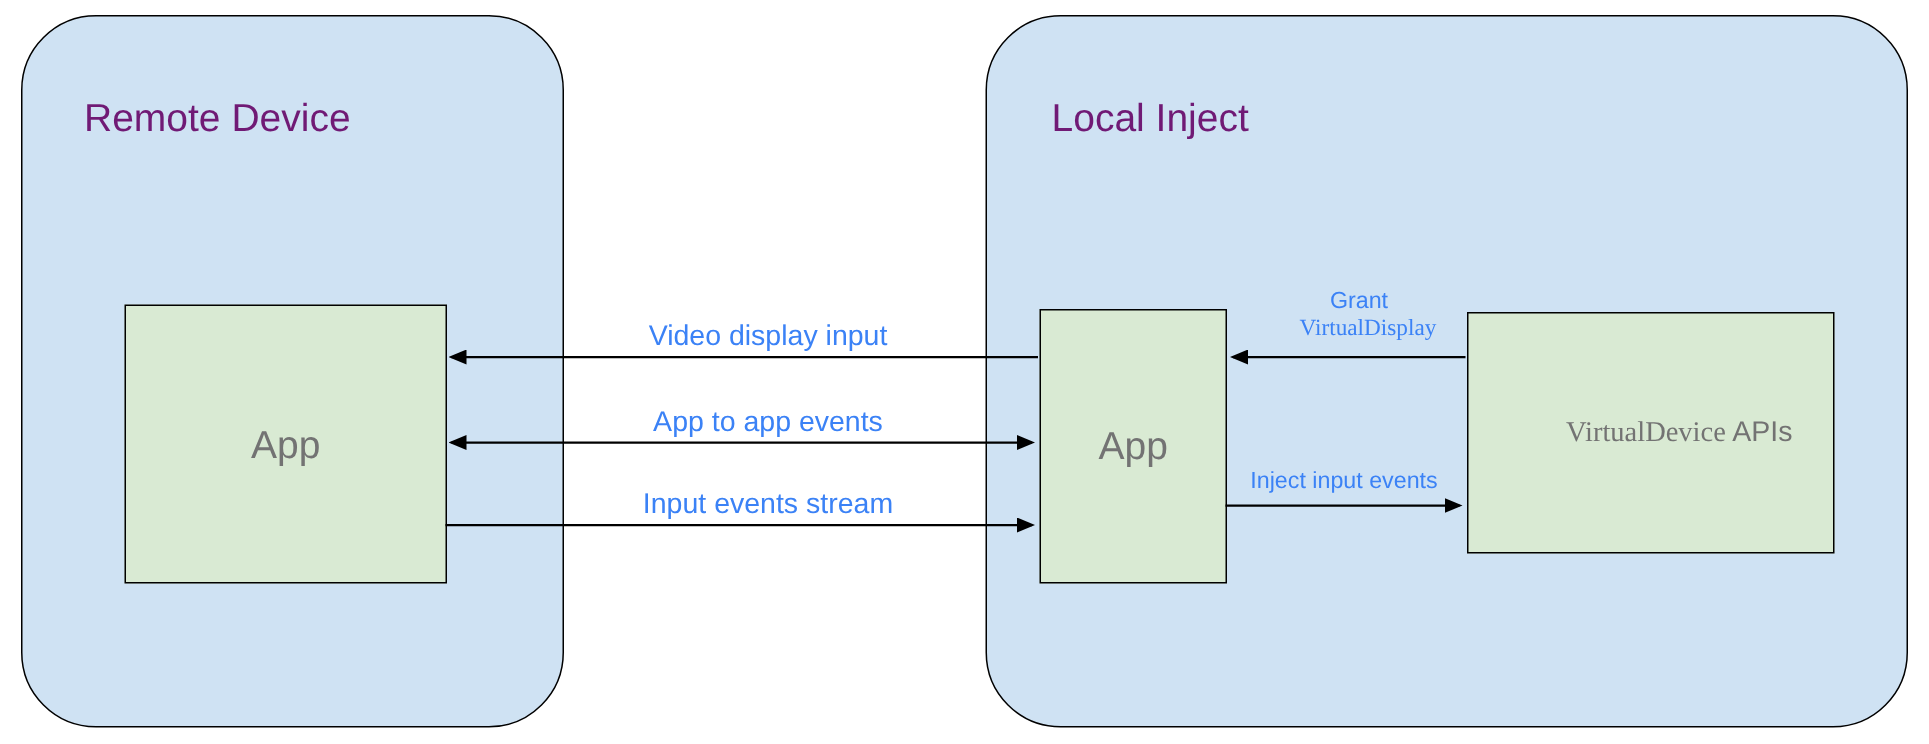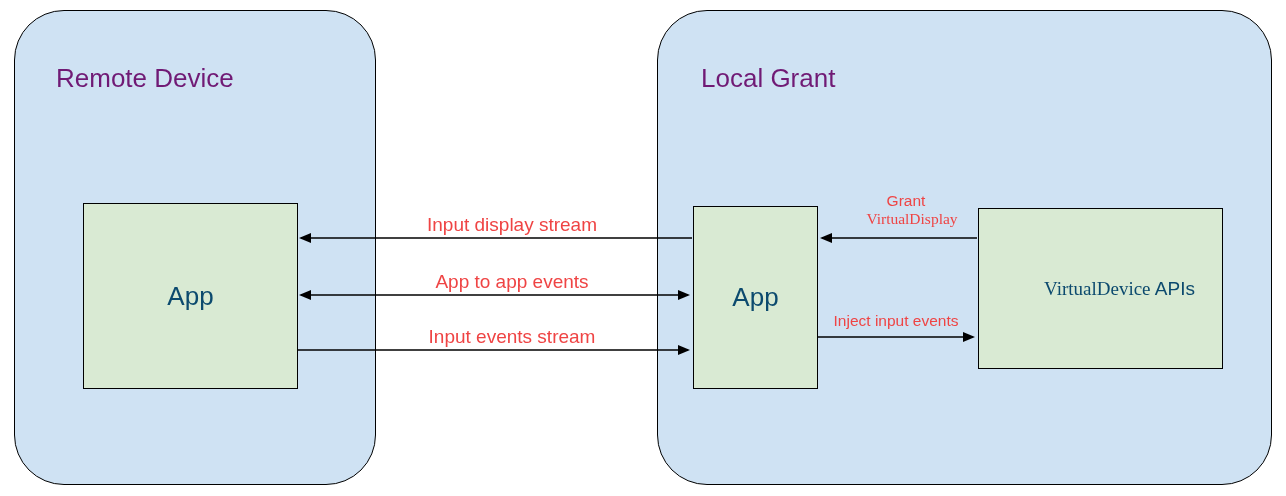--- a/index.html
+++ b/index.html
@@ -33,58 +33,58 @@
   .device.remote .device-title { left: 41px; top: 52px; }
   .device.local  .device-title { left: 43px; top: 52px; }
   .box {
     position: absolute;
     background: #d9ead3;
     border: 1.5px solid #000000;
     box-sizing: border-box;
     display: flex;
     align-items: center;
     justify-content: center;
-    color: #0c4a6e;
+    color: #737373;
   }
   .box.app-remote { left: 68px;  top: 192px; width: 215px; height: 186px; font-size: 26px; }
   .box.app-local  { left: 35px;  top: 195px; width: 125px; height: 183px; font-size: 26px; }
   .box.vd-apis    { left: 320px; top: 197px; width: 245px; height: 161px; font-size: 19px; padding-left: 26px; }
   .mono { font-family: Liberation Serif, serif; margin-left: 12px; }
   .arrows-layer {
     position: absolute;
     left: 0; top: 0;
     width: 1286px;
     height: 496px;
     pointer-events: none;
   }
   .arrow-label {
     position: absolute;
     transform: translateX(-50%);
     font-size: 19px;
-    color: #ef4444;
+    color: #3b82f6;
     white-space: nowrap;
     text-align: center;
     line-height: 1.15;
   }
   .arrow-label.small { font-size: 15.5px; }
 </style>
 </head>
 <body>
 
 <div class="canvas">
 
   <div class="device remote">
     <div class="device-title">Remote Device</div>
     <div class="box app-remote">
       <span>App</span>
     </div>
   </div>
 
   <div class="device local">
-    <div class="device-title">Local Grant</div>
+    <div class="device-title">Local Inject</div>
     <div class="box app-local">
       <span>App</span>
     </div>
     <div class="box vd-apis">
       <span><span class="mono">VirtualDevice</span><span> APIs</span></span>
     </div>
   </div>
 
   <svg class="arrows-layer" viewBox="0 0 1286 496" xmlns="http://www.w3.org/2000/svg">
     <defs>
@@ -97,21 +97,21 @@
 
     <line x1="301" y1="295" x2="688" y2="295" stroke="#000000" stroke-width="1.5" marker-start="url(#arrowhead)" marker-end="url(#arrowhead)"></line>
 
     <line x1="297" y1="350" x2="688" y2="350" stroke="#000000" stroke-width="1.5" marker-end="url(#arrowhead)"></line>
 
     <line x1="977" y1="238" x2="822" y2="238" stroke="#000000" stroke-width="1.5" marker-end="url(#arrowhead)"></line>
 
     <line x1="817" y1="337" x2="973" y2="337" stroke="#000000" stroke-width="1.5" marker-end="url(#arrowhead)"></line>
   </svg>
 
-  <div class="arrow-label" style="left:512px; top:214px;">Input display stream</div>
+  <div class="arrow-label" style="left:512px; top:214px;">Video display input</div>
 
   <div class="arrow-label" style="left:512px; top:271px;">App to app events</div>
 
   <div class="arrow-label" style="left:512px; top:326px;text-align:right;">Input events stream</div>
 
   <div class="arrow-label small" style="left:906px; top:192px;">
     <div>Grant</div>
     <div class="mono">VirtualDisplay</div>
   </div>
 

